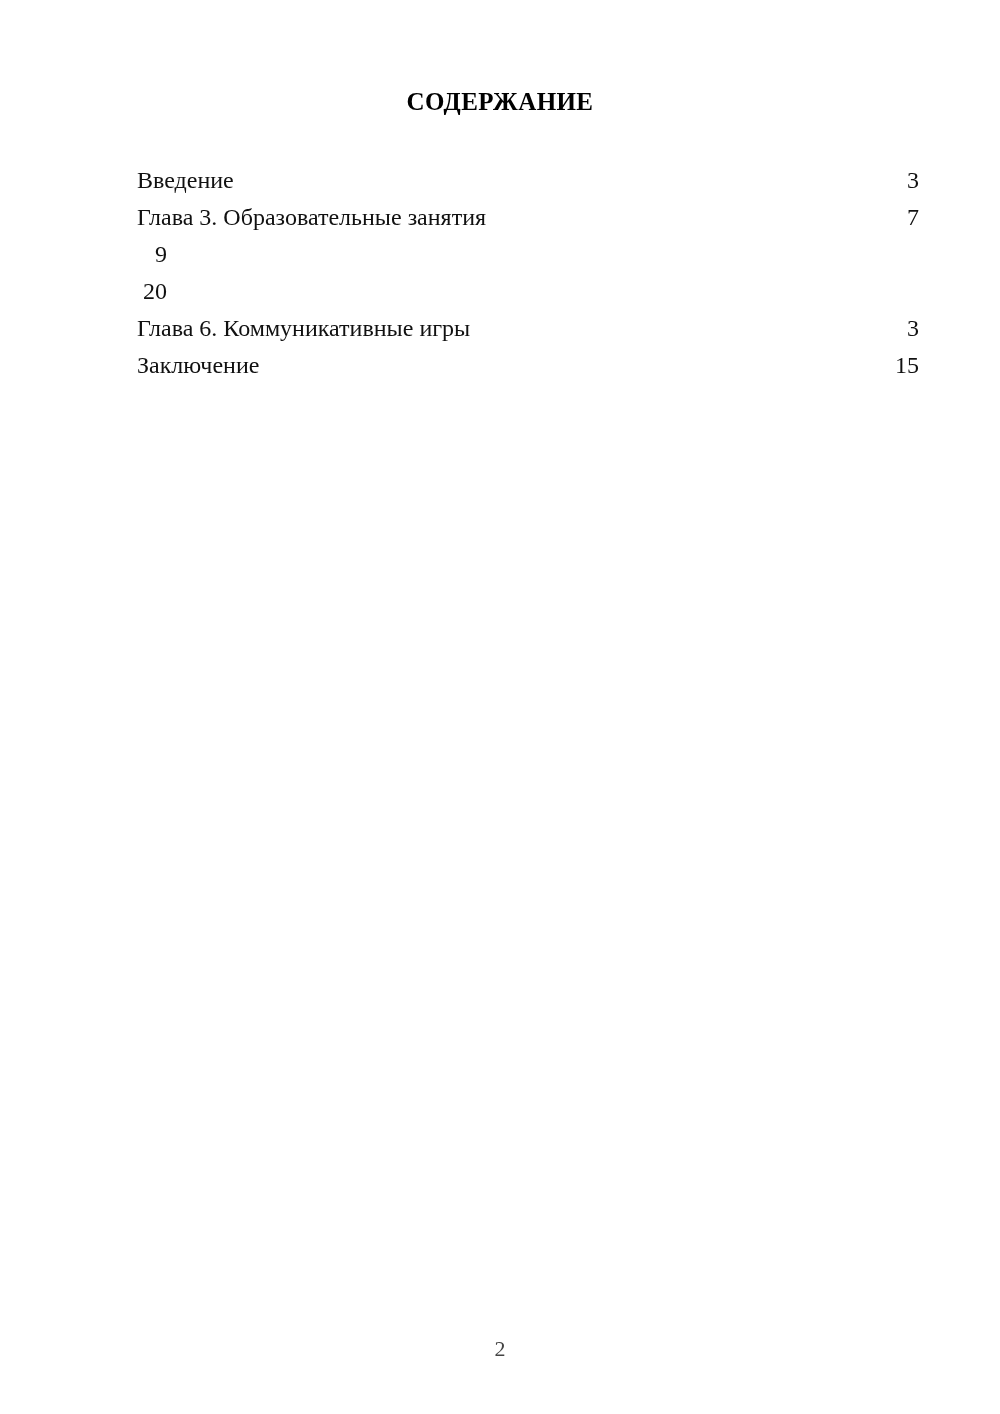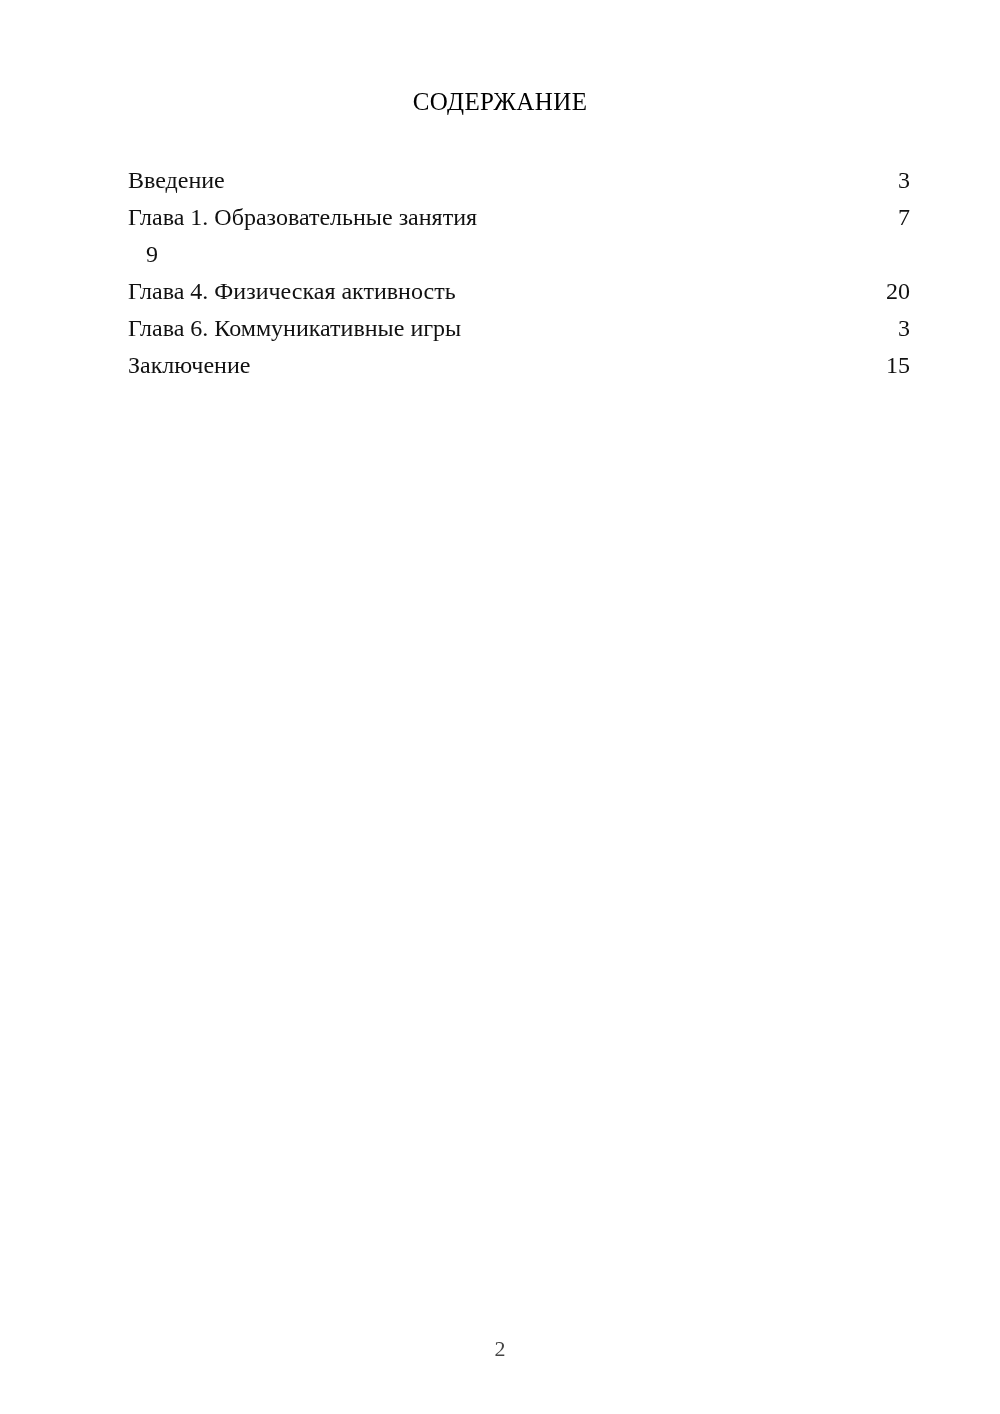--- a/index.html
+++ b/index.html
@@ -17,28 +17,28 @@
     color: #000000;
     overflow: hidden;
   }
   .doc-title {
     position: absolute;
     top: 88px;
     left: 0;
     width: 1000px;
     text-align: center;
     font-size: 25px;
-    font-weight: normal;
+    font-weight: bold;
     letter-spacing: 0.4px;
     color: #000000;
   }
   .toc {
     position: absolute;
     top: 162px;
-    left: 128px;
+    left: 137px;
     width: 782px;
   }
   .toc-row {
     display: flex;
     align-items: baseline;
     justify-content: space-between;
     height: 37px;
     font-size: 24px;
     line-height: 37px;
     color: #111111;
@@ -70,30 +70,29 @@
 
   <div class="toc">
 
     <div class="toc-row">
       <span class="toc-label">Введение</span>
       <span class="toc-page">3</span>
     </div>
 
 
     <div class="toc-row">
-      <span class="toc-label">Глава 1. Образовательные занятия</span>
+      <span class="toc-label">Глава 3. Образовательные занятия</span>
       <span class="toc-page">7</span>
     </div>
 
     <div class="toc-row">
       <span class="toc-page">9</span>
     </div>
 
     <div class="toc-row">
-      <span class="toc-label">Глава 4. Физическая активность</span>
       <span class="toc-page">20</span>
     </div>
 
     <div class="toc-row">
       <span class="toc-label">Глава 6. Коммуникативные игры</span>
       <span class="toc-page">3</span>
     </div>
 
     <div class="toc-row">
       <span class="toc-label">Заключение</span>

